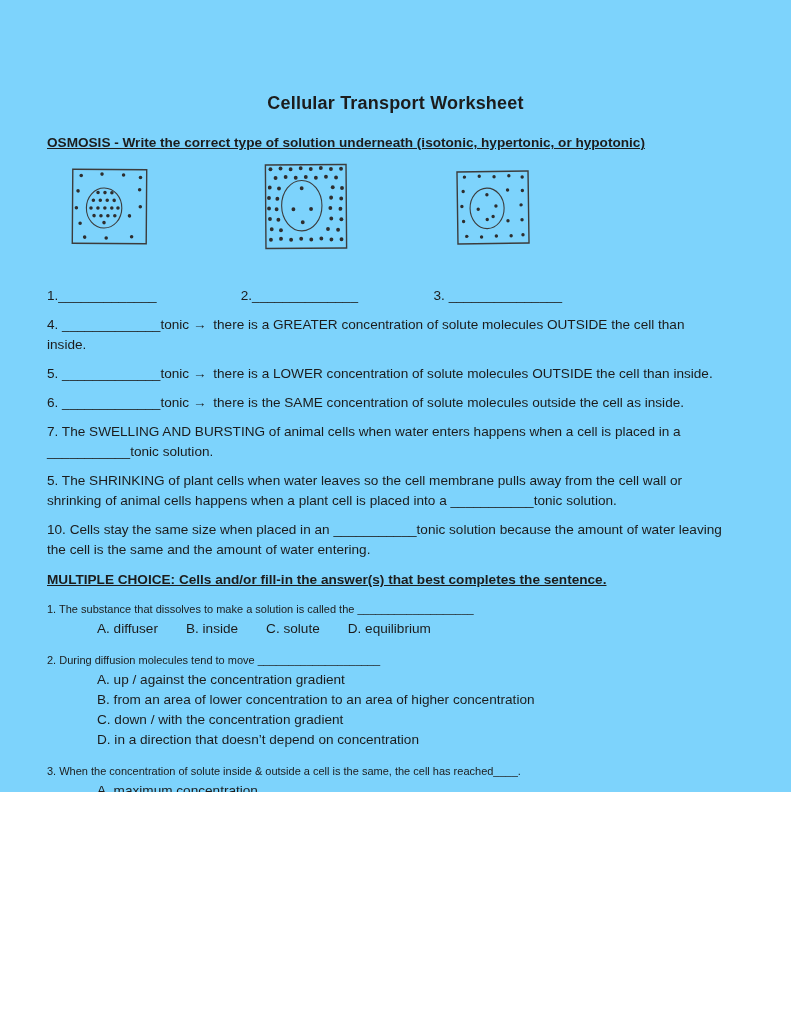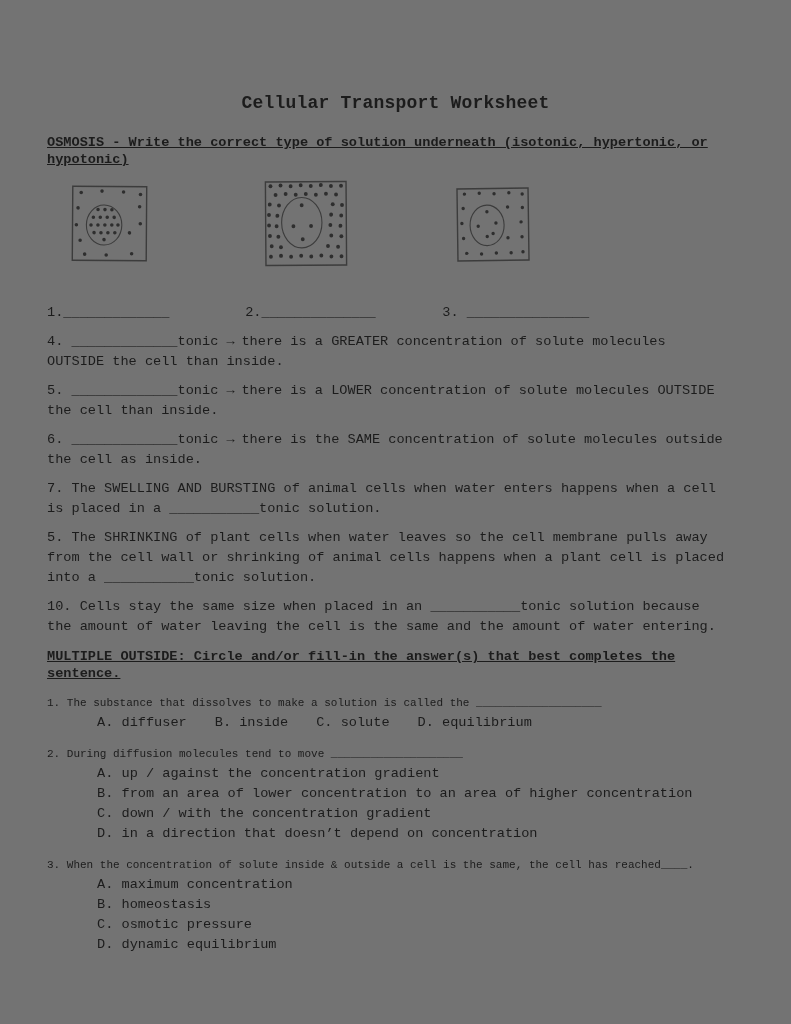--- a/index.html
+++ b/index.html
@@ -1,20 +1,20 @@
 <!DOCTYPE html>
 <html><head>
 <meta charset="utf-8">
 <style>
   html,body{margin:0;padding:0;background:#ffffff;}
   .page{
     position:relative;
-    width:791px;height:1024px;
-    background:#737373;
-    font-family:Liberation Mono, monospace;
+    width:791px;height:792px;
+    background:#7dd3fc;
+    font-family:Liberation Sans, sans-serif;
     color:#1c1c1c;
     overflow:hidden;
   }
   .title{
     font-size:18px;font-weight:bold;text-align:center;
     margin:93px 0 0 0;line-height:21px;letter-spacing:.2px;
   }
   .content{margin:0 64px 0 47px;}
   .sect{
     font-size:13.6px;font-weight:bold;text-decoration:underline;
@@ -163,21 +163,21 @@
       <span class="blank b3">3. _______________</span>
     </div>
 
     <p class="q">4. _____________tonic → there is a GREATER concentration of solute molecules OUTSIDE the cell than inside.</p>
     <p class="q">5. _____________tonic → there is a LOWER concentration of solute molecules OUTSIDE the cell than inside.</p>
     <p class="q">6. _____________tonic → there is the SAME concentration of solute molecules outside the cell as inside.</p>
     <p class="q">7. The SWELLING AND BURSTING of animal cells when water enters happens when a cell is placed in a ___________tonic solution.</p>
     <p class="q">5. The SHRINKING of plant cells when water leaves so the cell membrane pulls away from the cell wall or shrinking of animal cells happens when a plant cell is placed into a ___________tonic solution.</p>
     <p class="q">10. Cells stay the same size when placed in an ___________tonic solution because the amount of water leaving the cell is the same and the amount of water entering.</p>
 
-    <h2 class="sect mc">MULTIPLE OUTSIDE: Circle and/or fill-in the answer(s) that best completes the sentence.</h2>
+    <h2 class="sect mc">MULTIPLE CHOICE: Cells and/or fill-in the answer(s) that best completes the sentence.</h2>
 
     <div>
         <div class="mc-q">
           <p class="stem">1. The substance that dissolves to make a solution is called the ___________________</p>
           <div class="opts inline">
             <span>A. diffuser</span>
             <span>B. inside</span>
             <span>C. solute</span>
             <span>D. equilibrium</span>
           </div>

